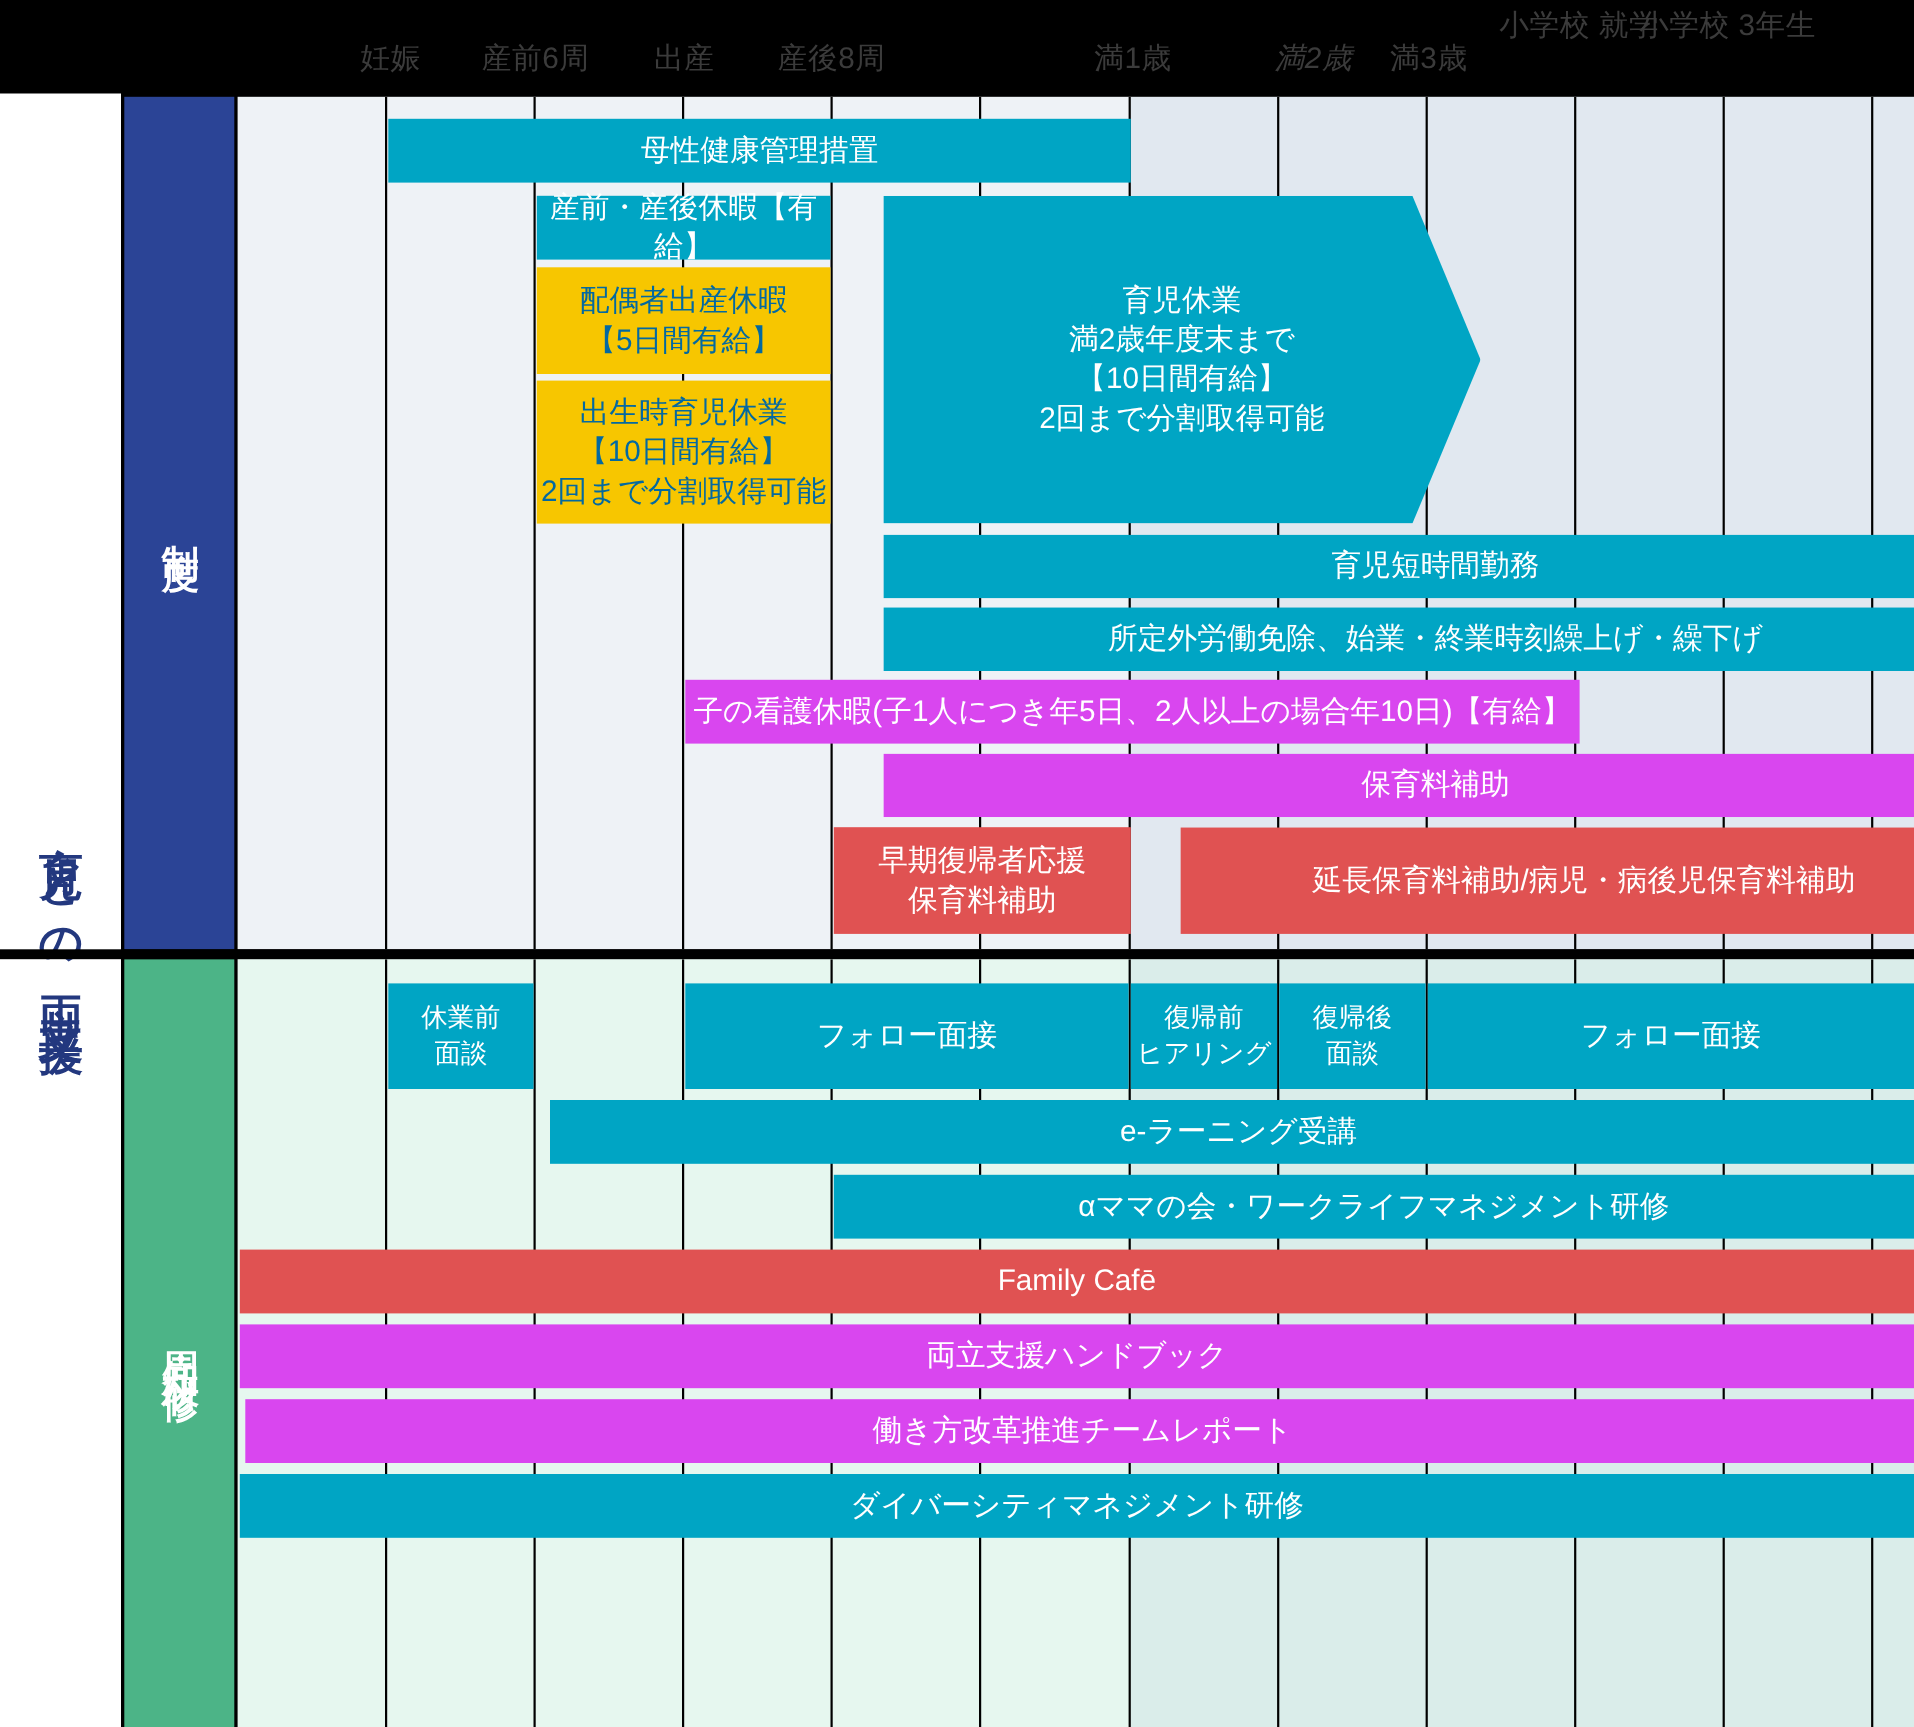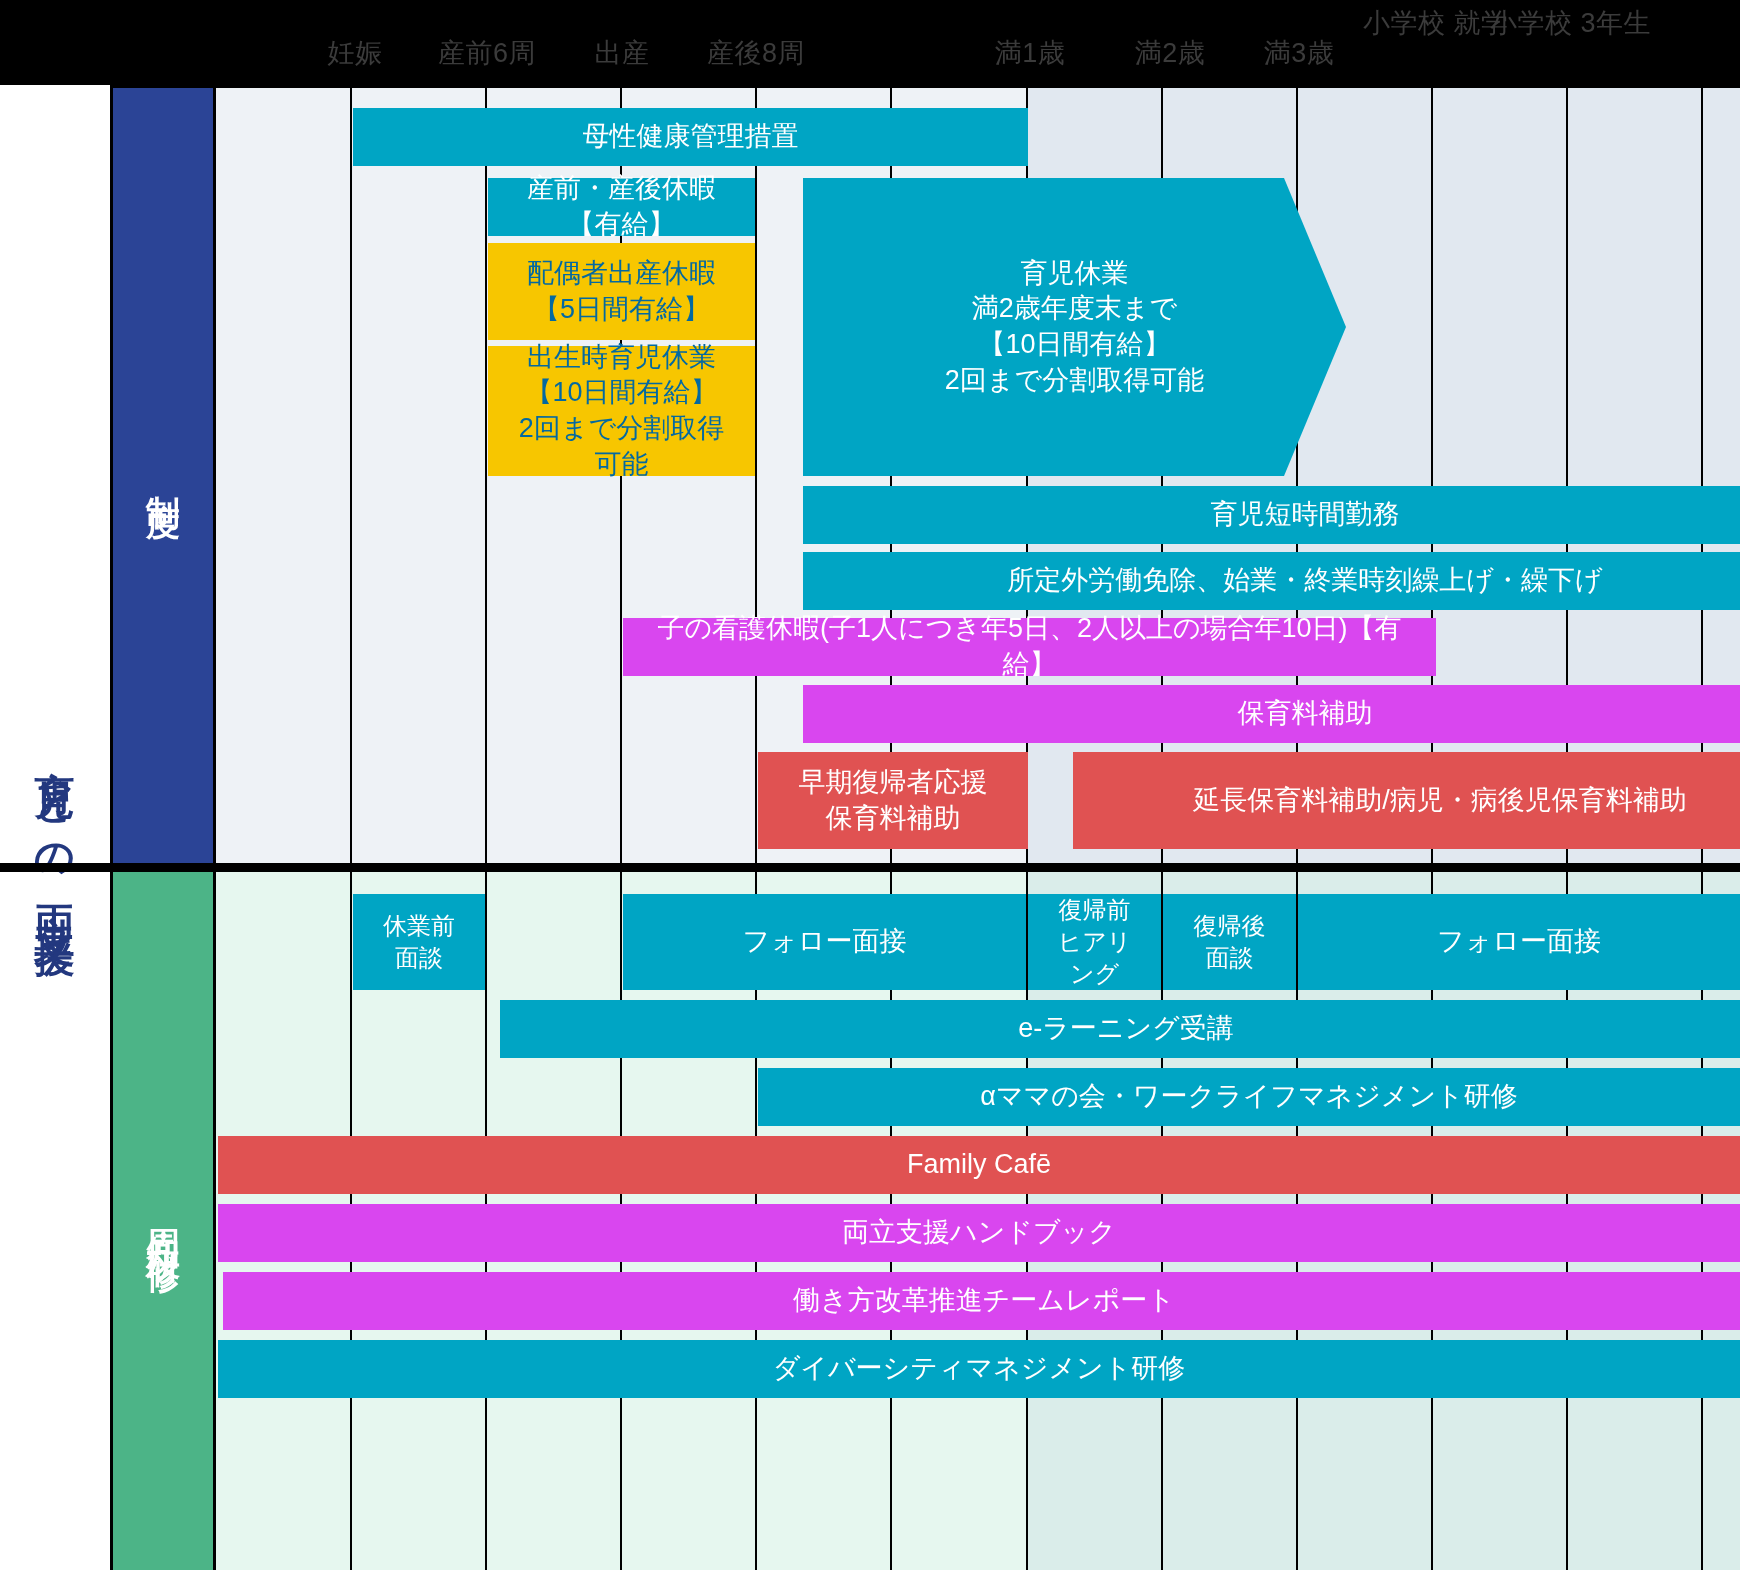--- a/index.html
+++ b/index.html
@@ -102,21 +102,21 @@
   .bar {
     position: absolute;
     display: flex;
     align-items: center;
     justify-content: center;
     color: #ffffff;
     font-size: 25px;
     line-height: 1.32;
     text-align: center;
     white-space: pre-line;
-    padding: 0 18px;
+    padding: 0 0;
     z-index: 5;
   }
   .bar.dark-text { color: #0369a1; }
   .c-teal   { background: #00a5c4; }
   .c-yellow { background: #f7c600; }
   .c-blue   { background: #d946ef; }
   .c-red    { background: #e05252; }
 
   
   .arrow {
@@ -145,21 +145,21 @@
 <body>
 
 <div id="root">
 
   <div class="axis-header">
     <div class="axis-label" style="left:295px; top:38px; width:120px;">妊娠</div>
     <div class="axis-label" style="left:417px; top:38px; width:140px;">産前6周</div>
     <div class="axis-label" style="left:562px; top:38px; width:120px;">出産</div>
     <div class="axis-label" style="left:686px; top:38px; width:140px;">産後8周</div>
     <div class="axis-label" style="left:960px; top:38px; width:140px;">満1歳</div>
-    <div class="axis-label" style="left:1100px; top:38px; width:140px;">満2歳</div>
+    <div class="axis-label" style="left:1124px; top:38px; width:140px;font-style:italic;">満2歳</div>
     <div class="axis-label" style="left:1229px; top:38px; width:140px;">満3歳</div>
     <div class="axis-label two-line" style="left:1363px; top:8px; width:140px;">小学校
 就学</div>
     <div class="axis-label two-line" style="left:1490px; top:8px; width:150px;">小学校
 3年生</div>
   </div>
 
   <div class="outer-band">
     <div class="outer-band-text">育児との両立支援</div>
   </div>

